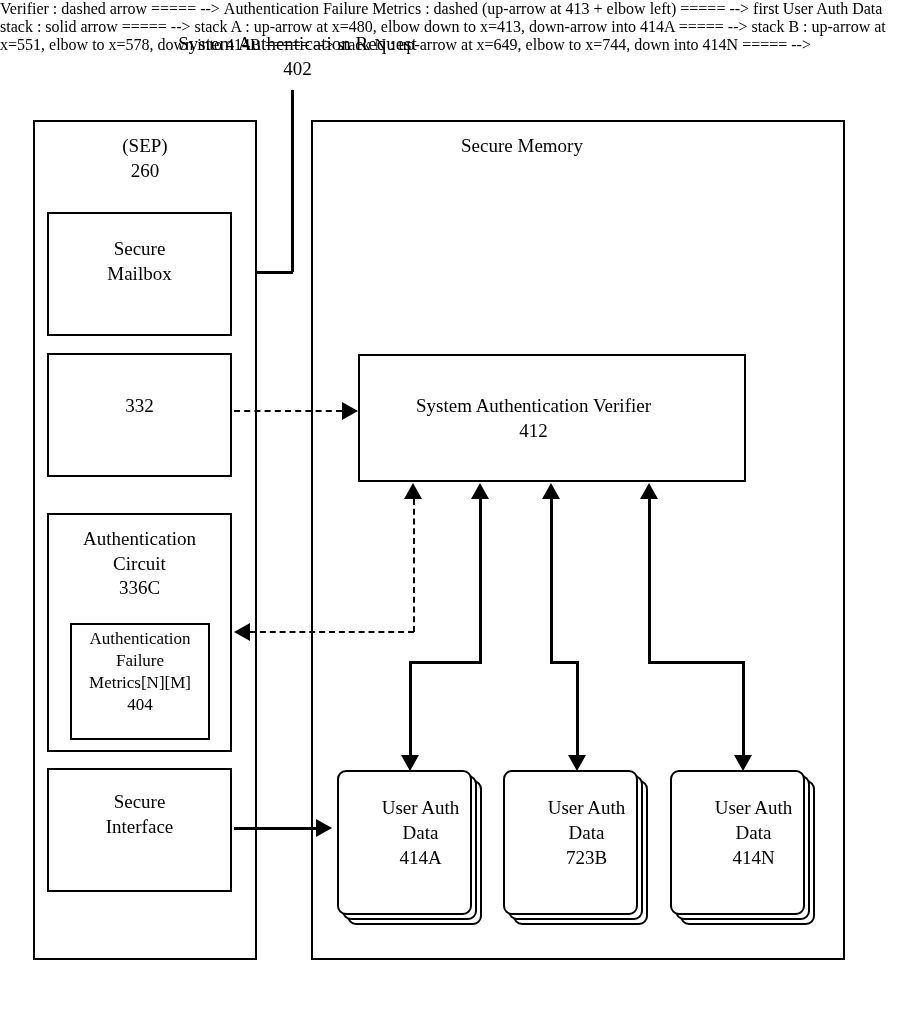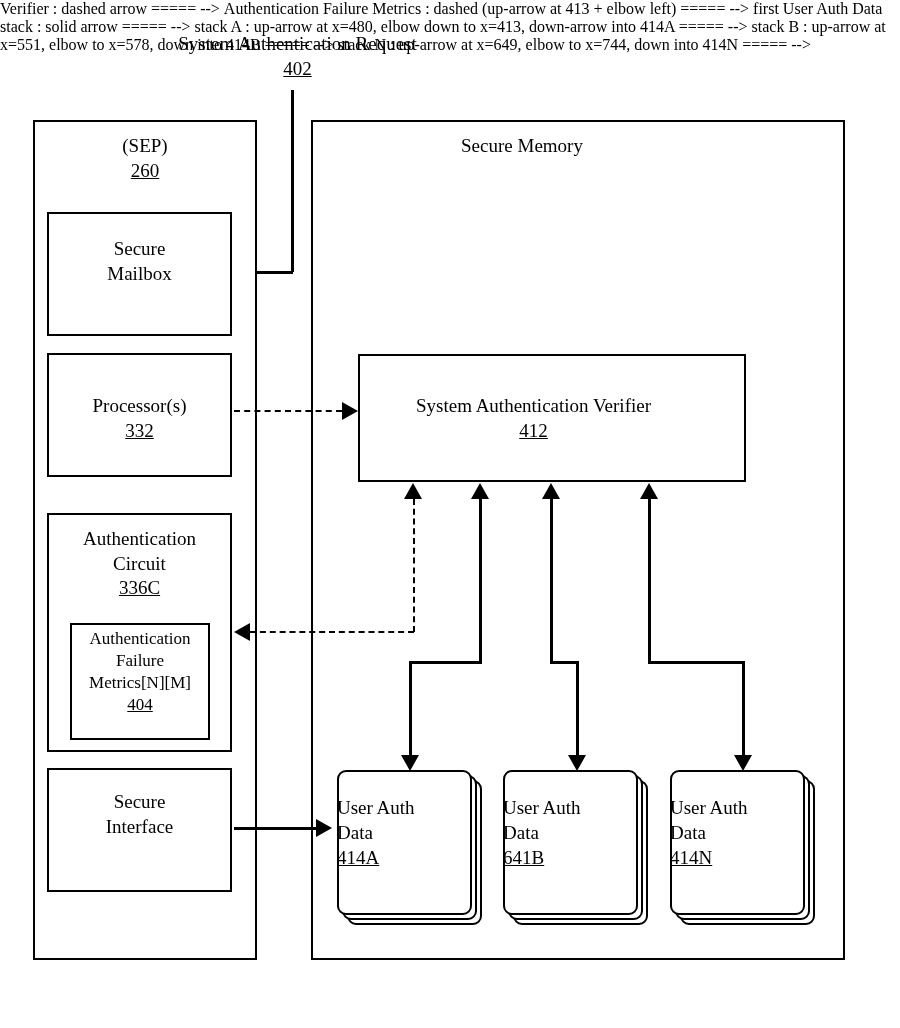--- a/index.html
+++ b/index.html
@@ -16,21 +16,21 @@
   }
 
   
   .txt{
     position:absolute;
     text-align:center;
     line-height:1.30;
     font-size:19px;
     white-space:nowrap;
   }
-  .ref{text-decoration:underline;}
+  .ref{}
 
   
   .panel{
     position:absolute;
     border:2.5px solid #000;
     background:#fff;
     box-sizing:border-box;
   }
   .ibox{
     position:absolute;
@@ -52,22 +52,23 @@
     border:2.5px solid #000;
     background:#fff;
     box-sizing:border-box;
     border-radius:9px;
   }
   .stack .sheet.s3{left:10px;top:10px;}
   .stack .sheet.s2{left:5px; top:5px;}
   .stack .sheet.s1{left:0;  top:0;}
   .stack .label{
     position:absolute;
-    left:0;top:0;
+    left:16px;top:0;
     width:100%;
+    text-align:center;
     font-size:19px;
     line-height:1.32;
   }
 
   
   .ln{position:absolute;background:#000;}
   .lnh{height:2.5px;}
   .lnv{width:2.5px;}
   .dash-h{
     position:absolute;height:0;
@@ -126,21 +127,20 @@
   
   <div class="ibox" style="left:47px;top:212px;width:185px;height:124px;"></div>
   <div class="txt" style="left:47px;top:237px;width:185px;">
     <div>Secure</div>
     <div>Mailbox</div>
   </div>
 
   
   <div class="ibox" style="left:47px;top:353px;width:185px;height:124px;"></div>
   <div class="txt" style="left:47px;top:394px;width:185px;">
-    <div>Processor(s)</div>
     <div class="ref">332</div>
   </div>
 
   
   <div class="ibox" style="left:47px;top:513px;width:185px;height:239px;"></div>
   <div class="txt" style="left:47px;top:527px;width:185px;">
     <div>Authentication</div>
     <div>Circuit</div>
     <div class="ref">336C</div>
   </div>
@@ -222,21 +222,21 @@
     </div>
   </div>
 
   <div class="stack" style="left:503px;top:770px;width:146px;height:155px;">
     <div class="sheet s3" style="width:135px;height:145px;"></div>
     <div class="sheet s2" style="width:135px;height:145px;"></div>
     <div class="sheet s1" style="width:135px;height:145px;"></div>
     <div class="label" style="top:25px;width:135px;">
       <div>User Auth</div>
       <div>Data</div>
-      <div class="ref">641B</div>
+      <div class="ref">723B</div>
     </div>
   </div>
 
   <div class="stack" style="left:670px;top:770px;width:146px;height:155px;">
     <div class="sheet s3" style="width:135px;height:145px;"></div>
     <div class="sheet s2" style="width:135px;height:145px;"></div>
     <div class="sheet s1" style="width:135px;height:145px;"></div>
     <div class="label" style="top:25px;width:135px;">
       <div>User Auth</div>
       <div>Data</div>

